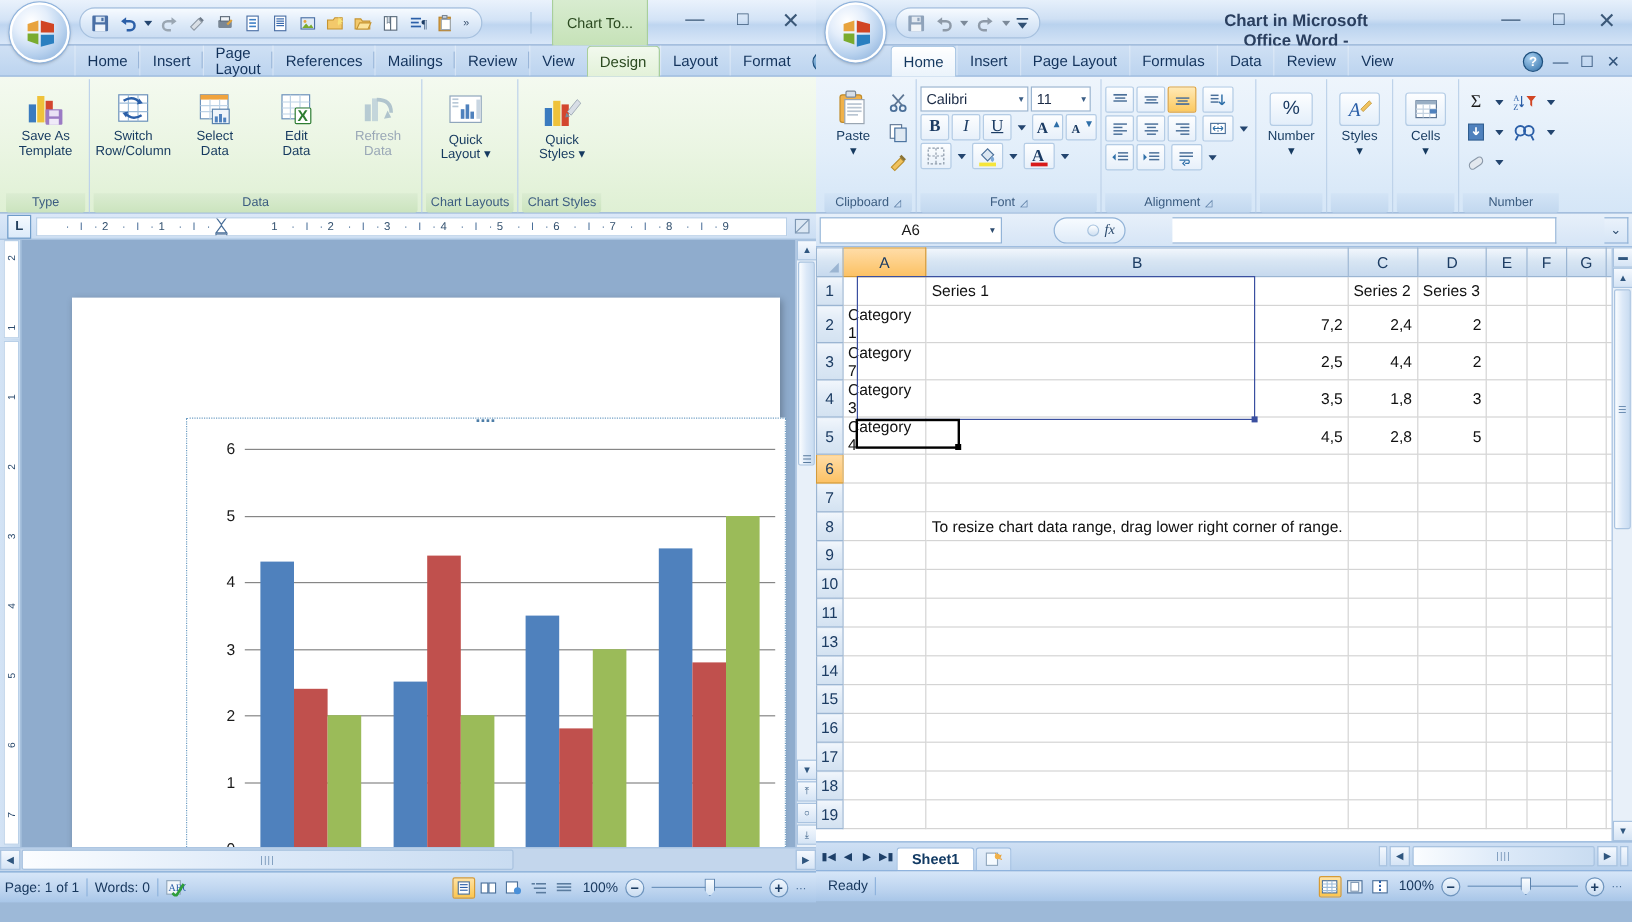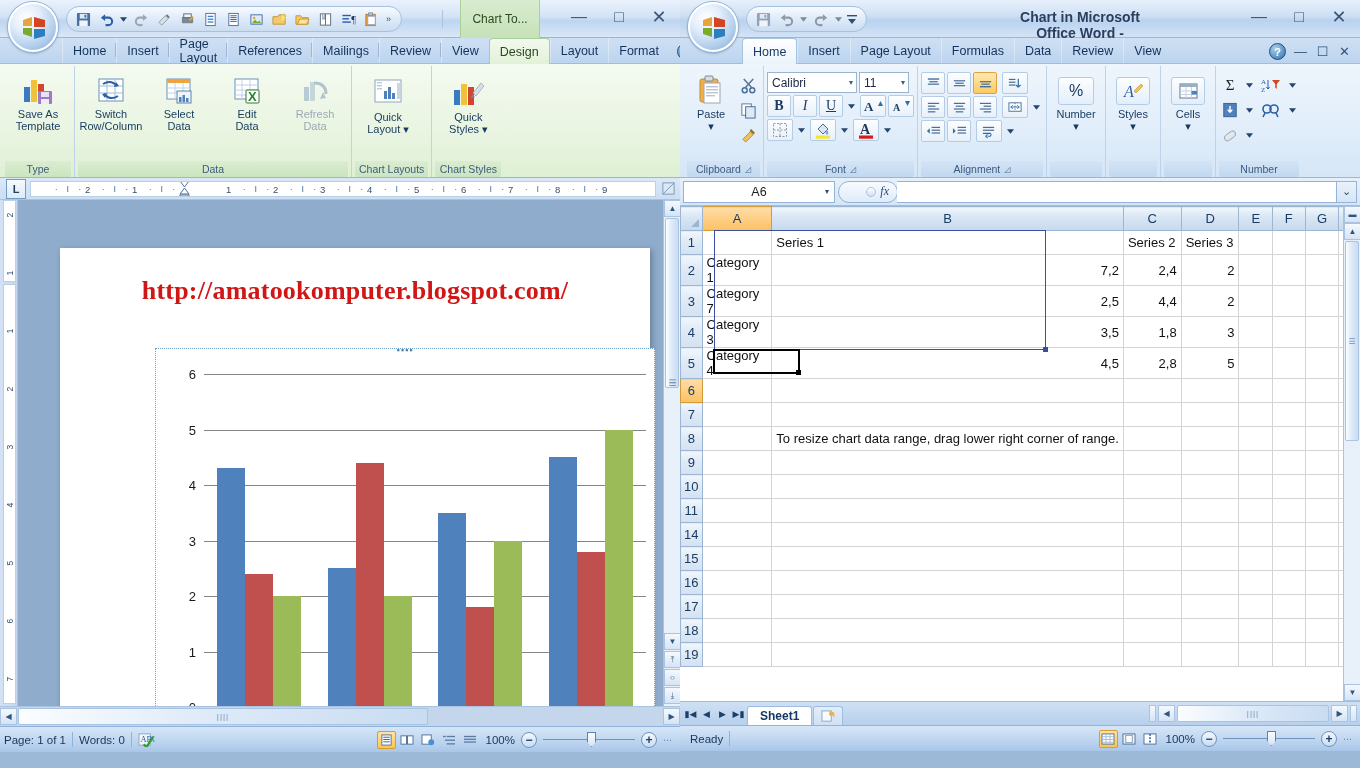--- a/index.html
+++ b/index.html
@@ -244,21 +244,21 @@
   .vic {
     width:19px; height:18px; border:1px solid transparent; border-radius:2px;
     display:flex; align-items:center; justify-content:center;
   }
   .vic.on { background:linear-gradient(to bottom,#ffe3a4,#fcc64e); border-color:#d79b34; }
 
   
   .namebar {
     position:relative; height:28px; display:flex; align-items:center;
     background:linear-gradient(to bottom,#e7f0fa,#d6e5f6);
-    border-bottom:1px solid #9fbde0; padding:2px 3px;
+    border-bottom:1px solid #9fbde0; padding:2px 3px;gap:40px;
   }
   .namebox {
     width:152px; height:22px; background:#fff; border:1px solid #93b4d8;
     display:flex; align-items:center; justify-content:center; position:relative;
     font-size:12.5px; color:#1a1a1a;
   }
   .namebox .nb-caret { position:absolute; right:5px; font-size:8px; color:#2d4c6f; }
   .fxbtn {
     width:60px; height:22px; margin-left:3px;
     background:linear-gradient(to bottom,#f7fbff,#dfebf8);
@@ -675,21 +675,20 @@
           <span style="position: absolute; left: 3px; width: 13px; text-align: center; font-size: 8.5px; color: rgb(45, 76, 111); transform: rotate(-90deg); top: 126px;">1</span>
           <span style="position: absolute; left: 3px; width: 13px; text-align: center; font-size: 8.5px; color: rgb(45, 76, 111); transform: rotate(-90deg); top: 184px;">2</span>
           <span style="position: absolute; left: 3px; width: 13px; text-align: center; font-size: 8.5px; color: rgb(45, 76, 111); transform: rotate(-90deg); top: 242px;">3</span>
           <span style="position: absolute; left: 3px; width: 13px; text-align: center; font-size: 8.5px; color: rgb(45, 76, 111); transform: rotate(-90deg); top: 300px;">4</span>
           <span style="position: absolute; left: 3px; width: 13px; text-align: center; font-size: 8.5px; color: rgb(45, 76, 111); transform: rotate(-90deg); top: 358px;">5</span>
           <span style="position: absolute; left: 3px; width: 13px; text-align: center; font-size: 8.5px; color: rgb(45, 76, 111); transform: rotate(-90deg); top: 416px;">6</span>
           <span style="position: absolute; left: 3px; width: 13px; text-align: center; font-size: 8.5px; color: rgb(45, 76, 111); transform: rotate(-90deg); top: 474px;">7</span>
         </div>
 
       <div class="page">
-        <div class="blogtitle">http://amatookomputer.blogspot.com/</div>
 
         <div class="chartframe">
           <div class="chart-handle-top">▪▪▪▪</div>
           <div class="plot" id="plot-area">
               <div class="ytick" style="top: 333px;">0</div>
               <div class="gridline" style="top: 277.5px;"></div>
               <div class="ytick" style="top: 277.5px;">1</div>
               <div class="gridline" style="top: 222px;"></div>
               <div class="ytick" style="top: 222px;">2</div>
               <div class="gridline" style="top: 166.5px;"></div>
@@ -1378,20 +1377,31 @@
                 <td class="cell l"></td>
                 <td class="cell l"></td>
                 <td class="cell l"></td>
                 <td class="cell l"></td>
                 <td class="cell l"></td>
                 <td class="cell l"></td>
                 <td class="cell l"></td>
                 <td class="cell"></td>
               </tr>
               <tr>
+                <td class="rowhead">13</td>
+                <td class="cell l"></td>
+                <td class="cell l"></td>
+                <td class="cell l"></td>
+                <td class="cell l"></td>
+                <td class="cell l"></td>
+                <td class="cell l"></td>
+                <td class="cell l"></td>
+                <td class="cell"></td>
+              </tr>
+              <tr>
                 <td class="rowhead">14</td>
                 <td class="cell l"></td>
                 <td class="cell l"></td>
                 <td class="cell l"></td>
                 <td class="cell l"></td>
                 <td class="cell l"></td>
                 <td class="cell l"></td>
                 <td class="cell l"></td>
                 <td class="cell"></td>
               </tr>

